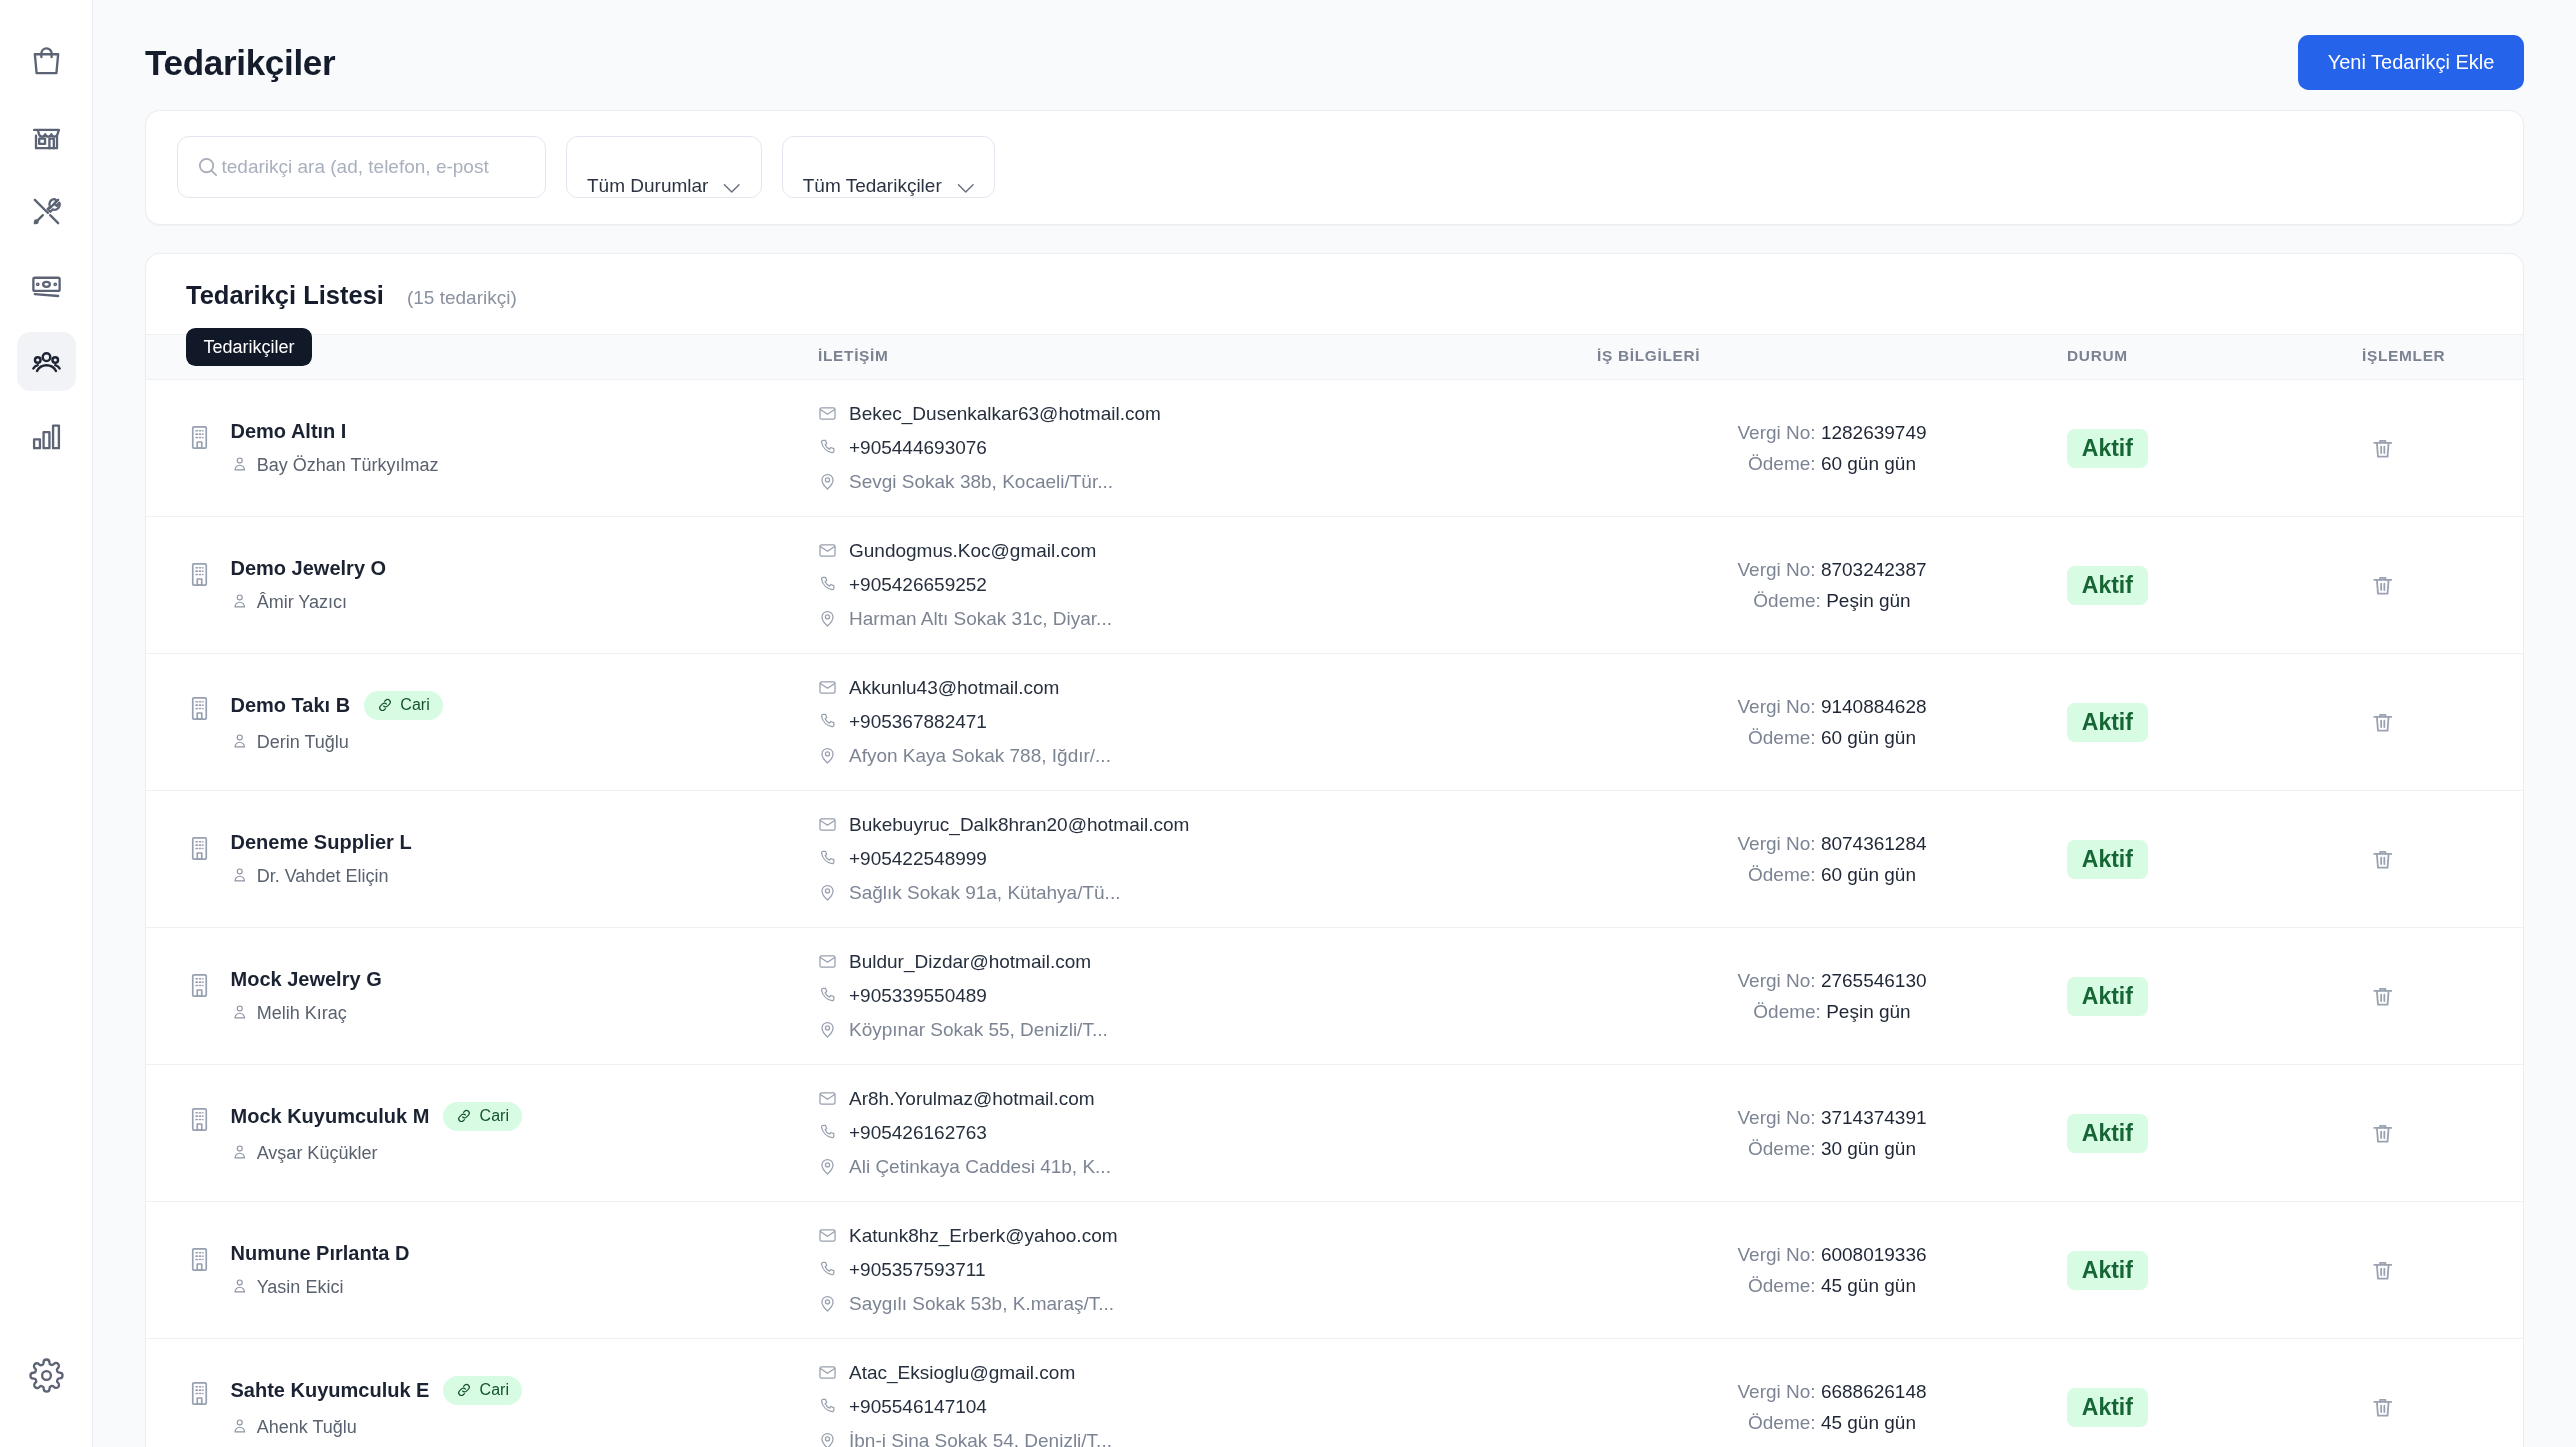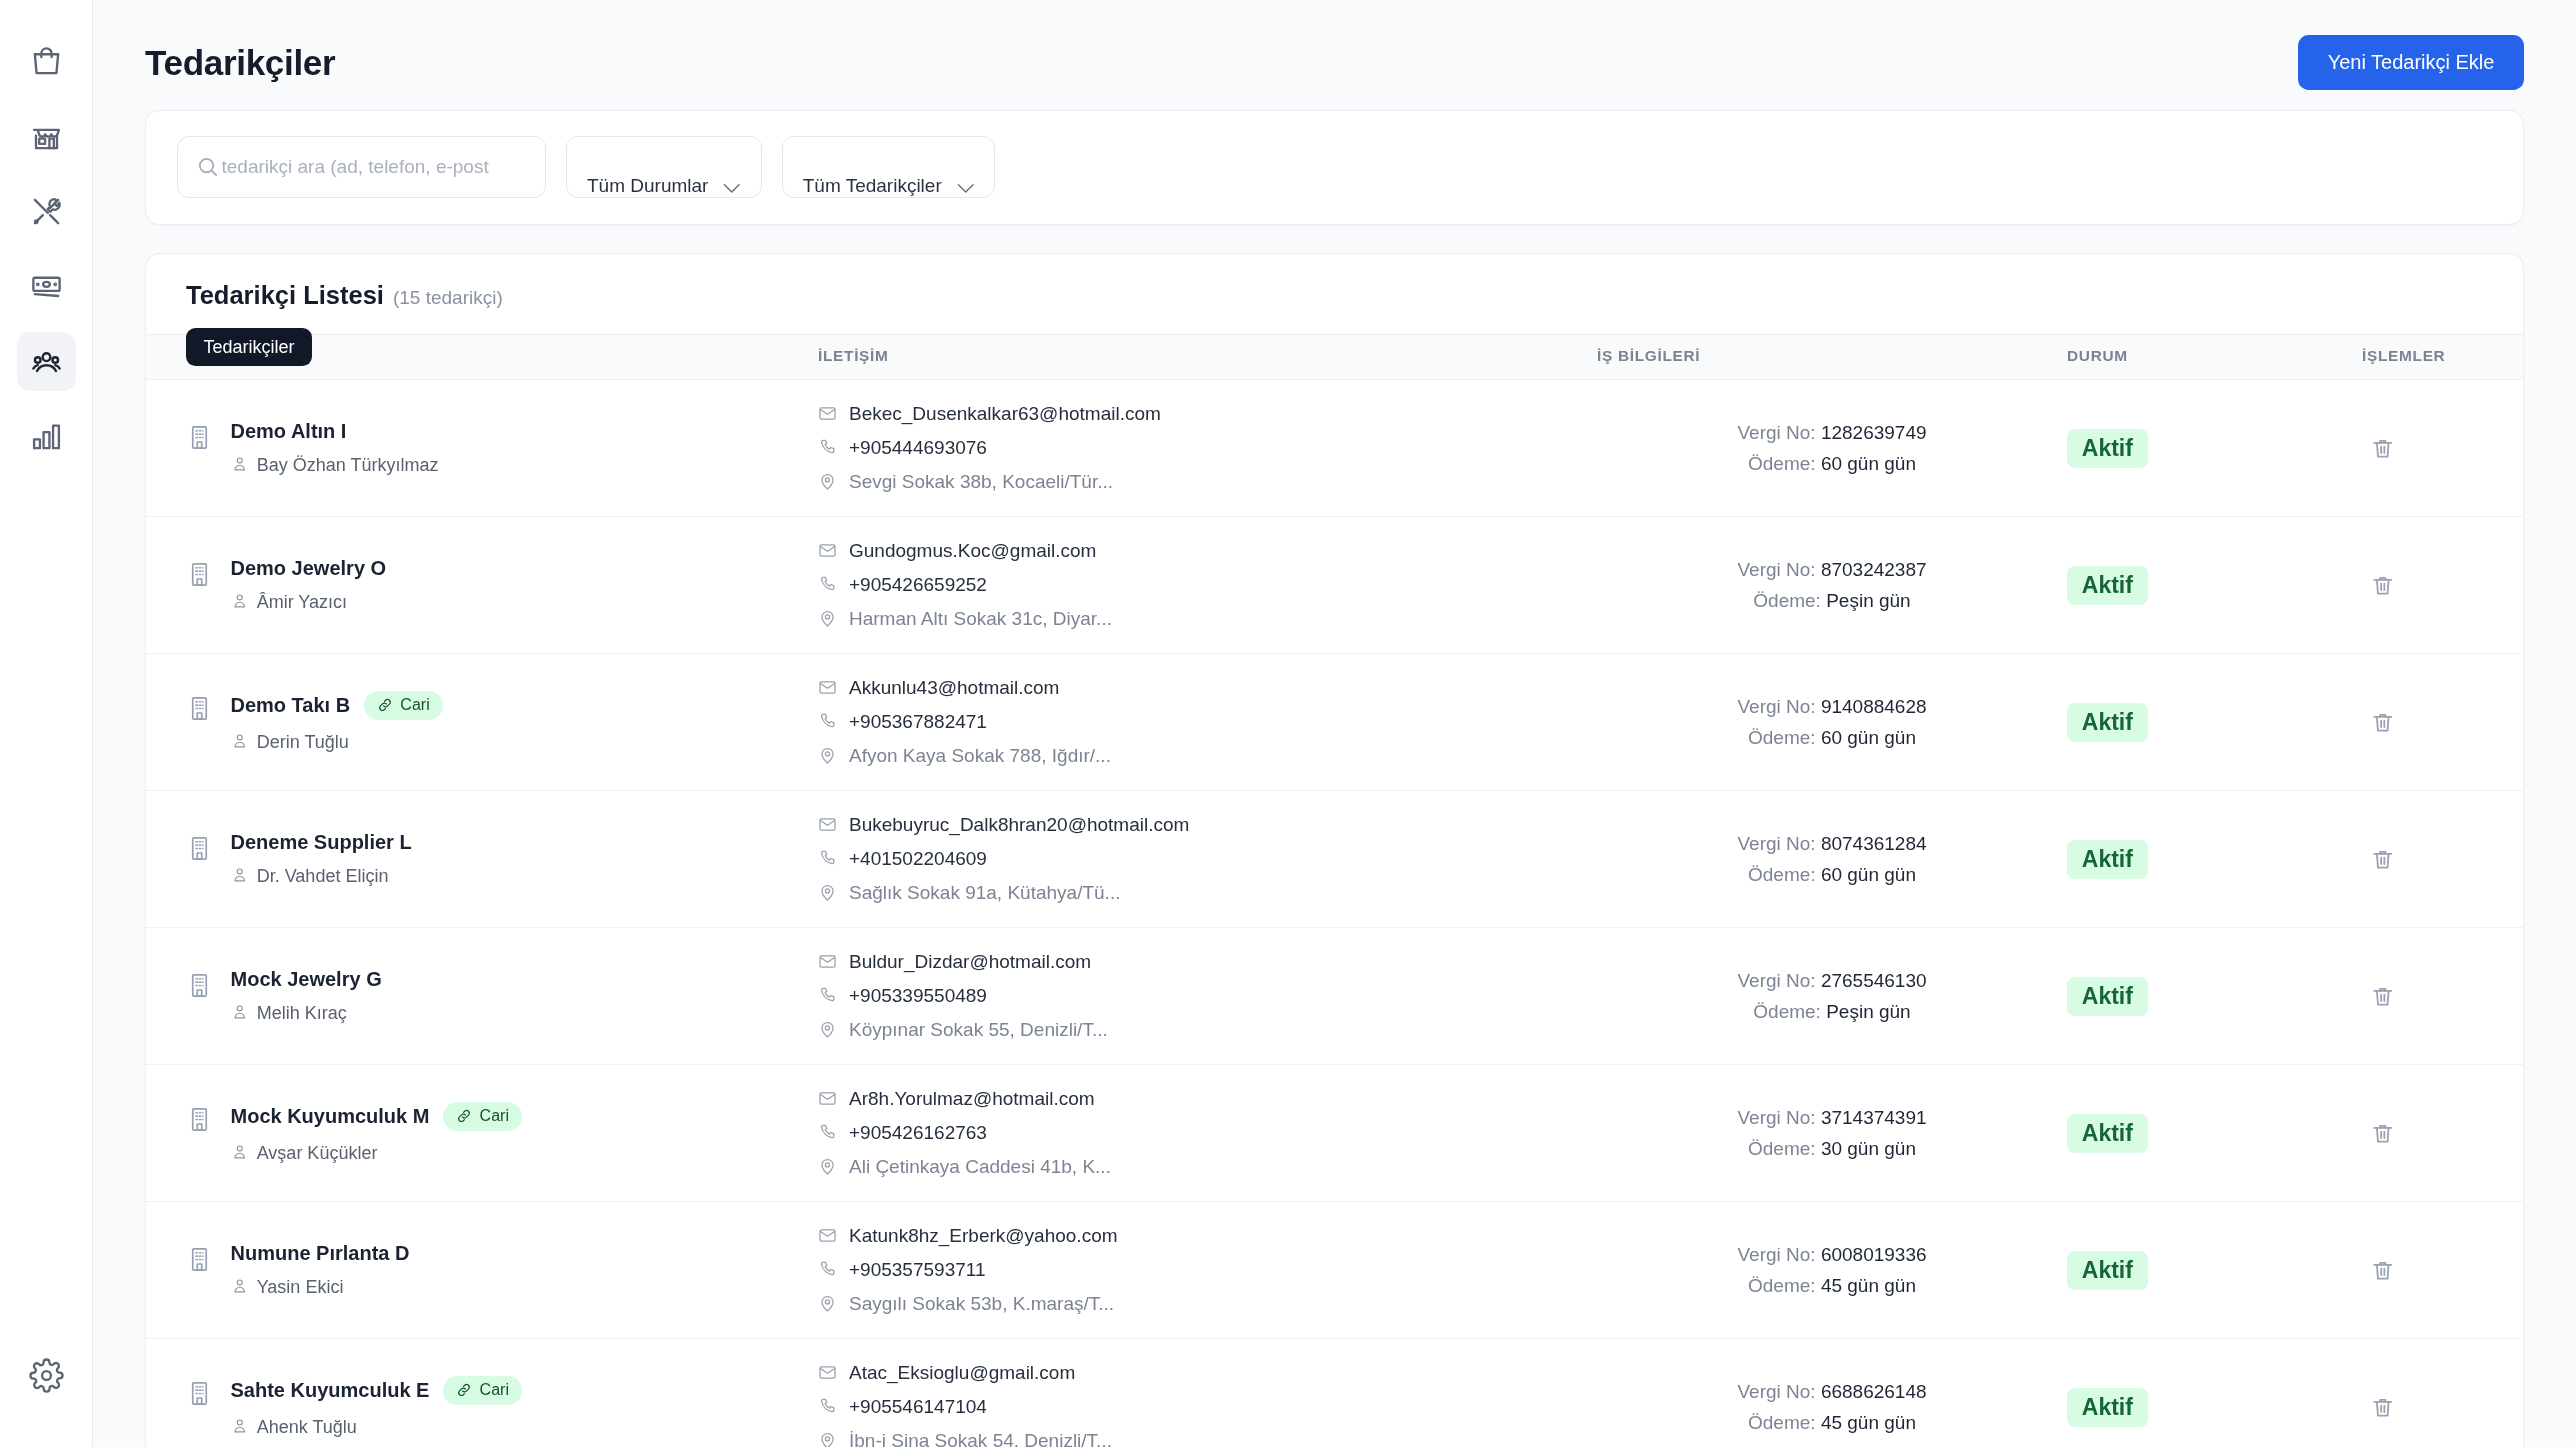--- a/index.html
+++ b/index.html
@@ -93,21 +93,21 @@
   .list-card {
     margin: 28px 52px 0 52px;
     background: #ffffff;
     border: 1.3px solid #eceef3;
     border-radius: 14.8px;
     box-shadow: 0 0.7px 1.3px rgba(16,24,40,0.04);
     overflow: hidden;
   }
   .list-card-head {
     padding: 27px 40px 24px 40px;
-    display: flex; align-items: baseline; gap: 9px;
+    display: flex; align-items: baseline; gap: 23px;
   }
   .list-title { font-size: 25.5px; font-weight: 700; color: #151c2c; }
   .list-count { font-size: 19px; color: #8a919f; }
 
   table { width: 100%; border-collapse: collapse; table-layout: fixed; }
   thead th {
     text-align: left;
     font-size: 15.4px; font-weight: 600; letter-spacing: 0.7px;
     color: #7b8292; text-transform: uppercase;
     padding: 12px 0 14.8px 0;
@@ -525,21 +525,21 @@
                   <span><svg viewBox="0 0 24 24" fill="none" stroke="currentColor" stroke-width="1.6" stroke-linecap="round" stroke-linejoin="round">
                       <rect x="2.5" y="5" width="19" height="14" rx="2"></rect>
                       <path d="M3 7l9 6 9-6"></path>
                     </svg></span>
                   <span class="txt">Bukebuyruc_Dalk8hran20@hotmail.com</span>
                 </div>
                 <div class="contact-line">
                   <span><svg viewBox="0 0 24 24" fill="none" stroke="currentColor" stroke-width="1.6" stroke-linecap="round" stroke-linejoin="round">
                       <path d="M6.5 3h3l1.5 4-2 1.4a12 12 0 0 0 5.6 5.6L16 12l4 1.5v3a2 2 0 0 1-2.2 2A16.5 16.5 0 0 1 4.5 5.2 2 2 0 0 1 6.5 3z"></path>
                     </svg></span>
-                  <span class="txt">+401502204609</span>
+                  <span class="txt">+905422548999</span>
                 </div>
                 <div class="contact-line addr">
                   <span><svg viewBox="0 0 24 24" fill="none" stroke="currentColor" stroke-width="1.6" stroke-linecap="round" stroke-linejoin="round">
                       <path d="M12 21.5s7-6.2 7-11.3A7 7 0 0 0 5 10.2C5 15.3 12 21.5 12 21.5z"></path>
                       <circle cx="12" cy="10" r="2.6"></circle>
                     </svg></span>
                   <span class="txt">Sağlık Sokak 91a, Kütahya/Tü...</span>
                 </div>
               </td>
               <td>

